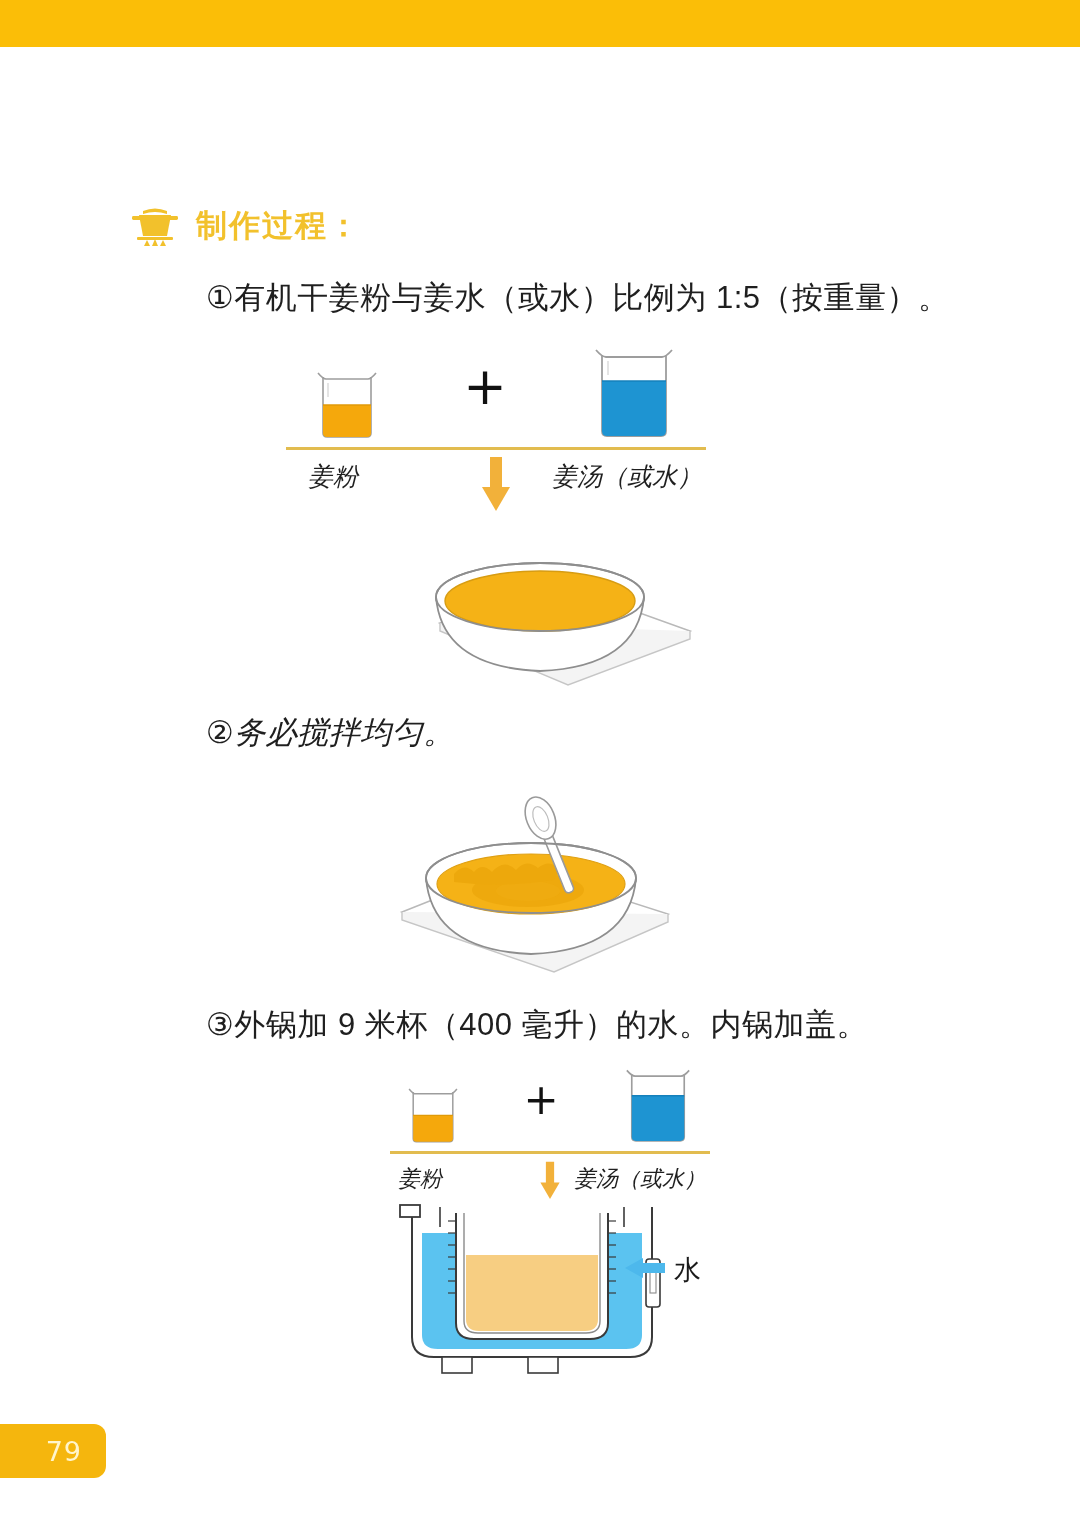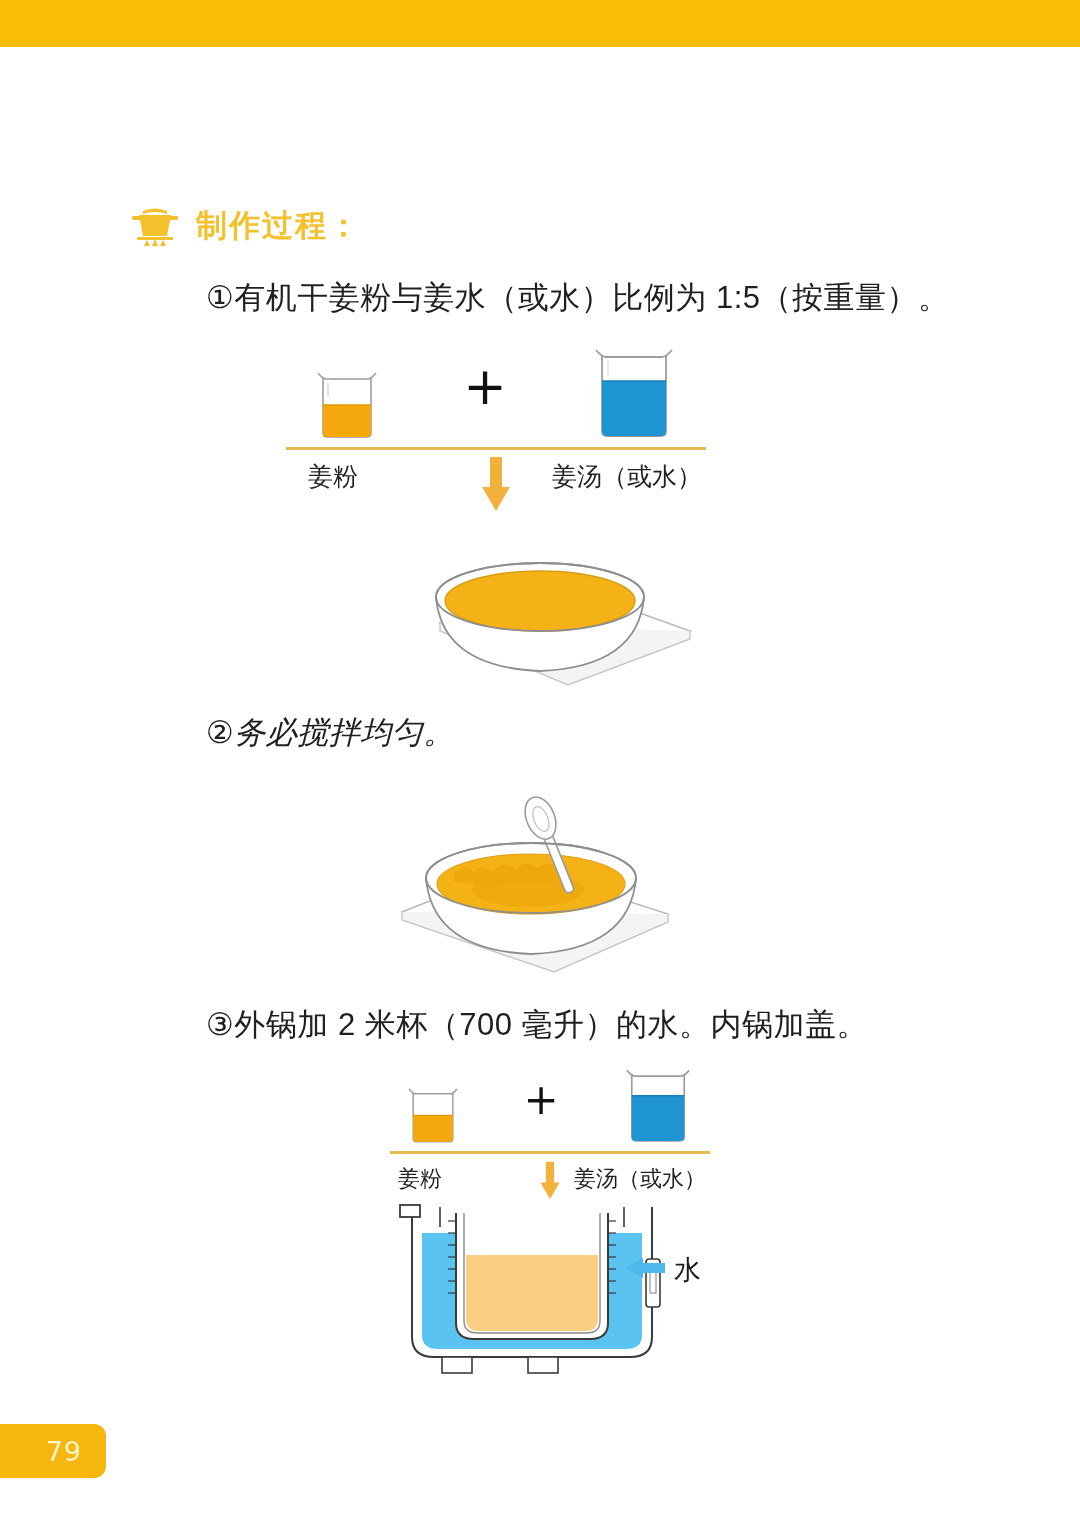--- a/index.html
+++ b/index.html
@@ -127,22 +127,22 @@
     justify-content: space-between;
     padding: 10px 0 0 0;
     box-sizing: border-box;
   }
   .mix-label {
     font-size: 25px;
     color: #1f1f1f;
     white-space: nowrap;
   }
   #mix3 .mix-label { font-size: 22px; }
-  .mix-label.left { margin-left: 22px; }
-  .mix-label.right { margin-right: 4px; }
+  .mix-label.left { margin-left: 22px; font-style: italic; }
+  .mix-label.right { margin-right: 4px; font-style: italic; }
   #mix3 .mix-label.left { margin-left: 8px; }
 
   .down-arrow {
     position: absolute;
     left: 50%;
     transform: translateX(-50%);
   }
   #mix1 .down-arrow { top: 112px; }
   #mix3 .down-arrow { top: 96px; }
 
@@ -270,21 +270,21 @@
 
       <g transform="rotate(-22 190 60)">
         <rect x="182" y="28" width="9" height="74" rx="4" fill="#ffffff" stroke="#9a9a9a" stroke-width="1.6"></rect>
         <ellipse cx="186.5" cy="22" rx="14" ry="22" fill="#ffffff" stroke="#9a9a9a" stroke-width="1.6"></ellipse>
         <ellipse cx="186.5" cy="23" rx="7" ry="13" fill="#ffffff" stroke="#bdbdbd" stroke-width="1.2"></ellipse>
       </g>
       <ellipse cx="163" cy="86" rx="105" ry="35" fill="none" stroke="#8e8e8e" stroke-width="1.8"></ellipse>
     </svg>
   </span>
 
-  <div class="step-text" id="step3-text">③外锅加 2 米杯（700 毫升）的水。内锅加盖。</div>
+  <div class="step-text" id="step3-text">③外锅加 9 米杯（400 毫升）的水。内锅加盖。</div>
 
   <div class="mix-diagram" id="mix3">
     <div class="mix-row">
       <span class="beaker-wrap">
         <svg width="58" height="66" viewBox="0 0 70 80" xmlns="http://www.w3.org/2000/svg">
           <path d="M11 16 L11 72 Q11 76 15 76 L55 76 Q59 76 59 72 L59 16" fill="#ffffff" stroke="#9d9d9d" stroke-width="1.8"></path>
           <path d="M11 44 L11 72 Q11 76 15 76 L55 76 Q59 76 59 72 L59 44 Z" fill="#f5a80c"></path>
           <path d="M11 44 L59 44" stroke="#e09a08" stroke-width="1.6"></path>
           <path d="M6 12 Q11 18 14 18 L56 18 Q59 18 64 12" fill="none" stroke="#9d9d9d" stroke-width="1.8"></path>
         </svg>

